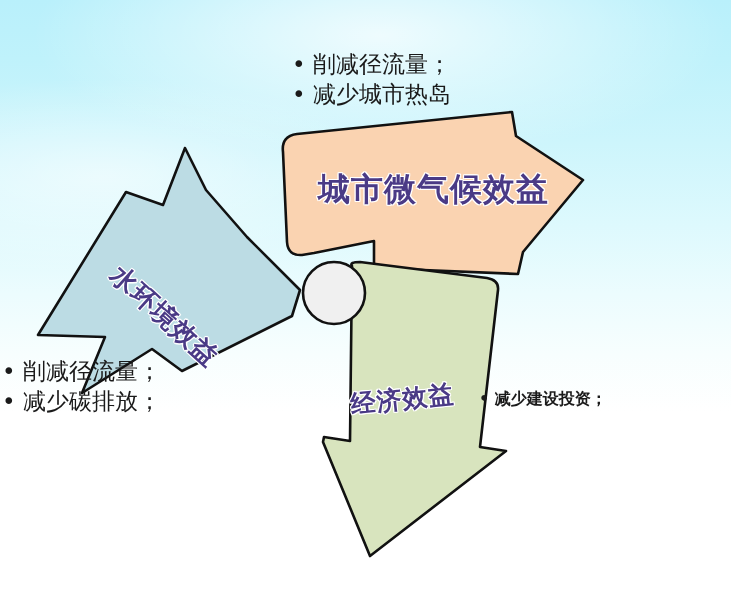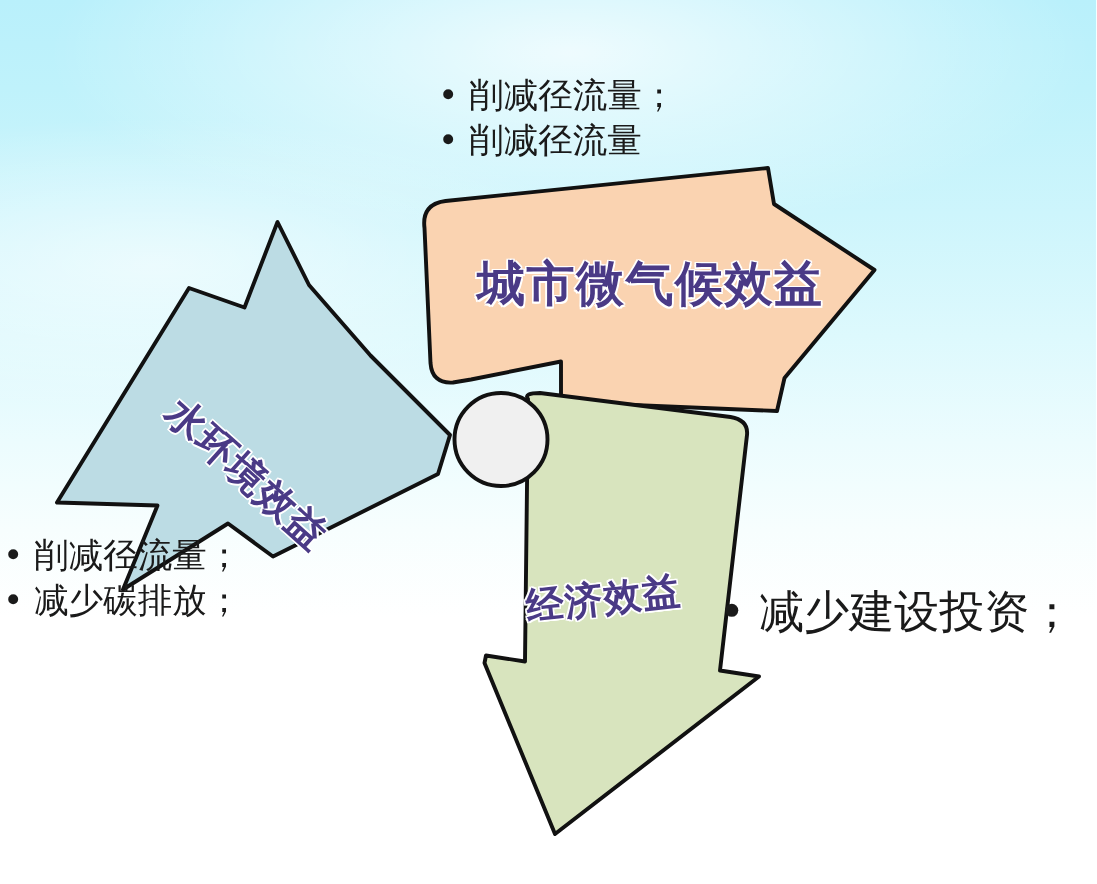--- a/index.html
+++ b/index.html
@@ -53,21 +53,22 @@
     font-size: 23px;
   }
   #txt-water {
     left: 2px;
     top: 357px;
     font-size: 23px;
   }
   #txt-economy {
     left: 479px;
     top: 389px;
-    font-size: 30px;
+    font-size: 16px;
+    font-weight: bold;
   }
   .arrow-label {
     position: absolute;
     color: #4a3a86;
     font-weight: bold;
     white-space: nowrap;
     text-shadow:
        1px 0 0 #ffffff, -1px 0 0 #ffffff,
        0 1px 0 #ffffff, 0 -1px 0 #ffffff,
        1px 1px 0 #ffffff, -1px -1px 0 #ffffff,
@@ -149,21 +150,21 @@
   </svg>
 
   <div class="arrow-label cjk" id="label-climate">城市微气候效益</div>
 
   <div class="arrow-label cjk" id="label-water">水环境效益</div>
 
   <div class="arrow-label cjk" id="label-economy">经济效益</div>
 
   <div class="bullet-block cjk" id="txt-climate">
     <div>• 削减径流量；</div>
-    <div>• 削减径流量</div>
+    <div>• 减少城市热岛</div>
   </div>
 
   <div class="bullet-block cjk" id="txt-water">
     <div>• 削减径流量；</div>
     <div>• 减少碳排放；</div>
   </div>
 
   <div class="bullet-block cjk" id="txt-economy">
     <div>• 减少建设投资；</div>
   </div>

